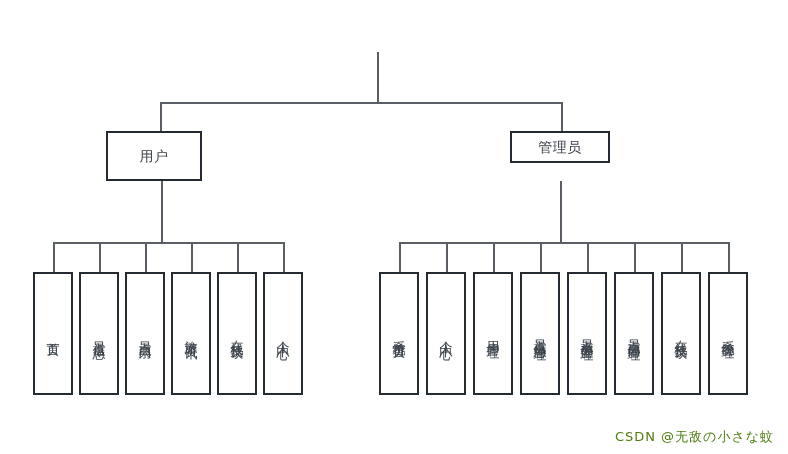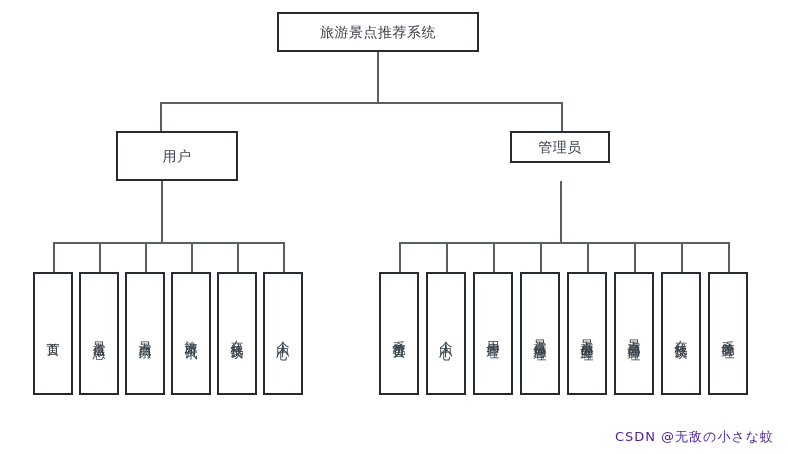--- a/index.html
+++ b/index.html
@@ -34,21 +34,21 @@
     line-height: 1.18;
     color: #3b424a;
     letter-spacing: 0.5px;
     text-align: center;
     white-space: nowrap;
   }
   
   .node.root   { left: 277px;  top: 12px;  width: 202px; height: 40px; }
   .node.root .node-label { font-size: 14px; }
 
-  .node.lvl2a  { left: 116px;  top: 131px; width: 122px; height: 50px; }
+  .node.lvl2a  { left: 106px;  top: 131px; width: 96px; height: 50px; }
   .node.lvl2b  { left: 510px;  top: 131px; width: 100px; height: 32px; }
   .node.lvl2a .node-label,
   .node.lvl2b .node-label { font-size: 14px; }
 
   
   .node.leaf {
     top: 272px;
     width: 40px;
     height: 123px;
   }
@@ -68,21 +68,21 @@
   }
   .line.v { width: 2px; }
   .line.h { height: 2px; }
 
   
   .watermark {
     position: absolute;
     right: 14px;
     bottom: 8px;
     font-size: 13px;
-    color: #4c1d95;
+    color: #4d7c0f;
     letter-spacing: 1px;
     user-select: none;
     z-index: 5;
     white-space: nowrap;
   }
 </style>
 </head>
 <body>
 
 <div id="canvas">
@@ -105,23 +105,20 @@
   <div class="line h" style="left:399px; top:242px; width:331px;"></div>
   <div class="line v" style="left:399px; top:242px; height:31px;"></div>
   <div class="line v" style="left:446px; top:242px; height:31px;"></div>
   <div class="line v" style="left:493px; top:242px; height:31px;"></div>
   <div class="line v" style="left:540px; top:242px; height:31px;"></div>
   <div class="line v" style="left:587px; top:242px; height:31px;"></div>
   <div class="line v" style="left:634px; top:242px; height:31px;"></div>
   <div class="line v" style="left:681px; top:242px; height:31px;"></div>
   <div class="line v" style="left:728px; top:242px; height:31px;"></div>
 
-  <div class="node root">
-    <span class="node-label">旅游景点推荐系统</span>
-  </div>
 
   <div class="node lvl2a">
     <span class="node-label">用户</span>
   </div>
   <div class="node lvl2b">
     <span class="node-label">管理员</span>
   </div>
 
   <div class="node leaf" style="left:33px;">
     <span class="node-label">首页</span>

